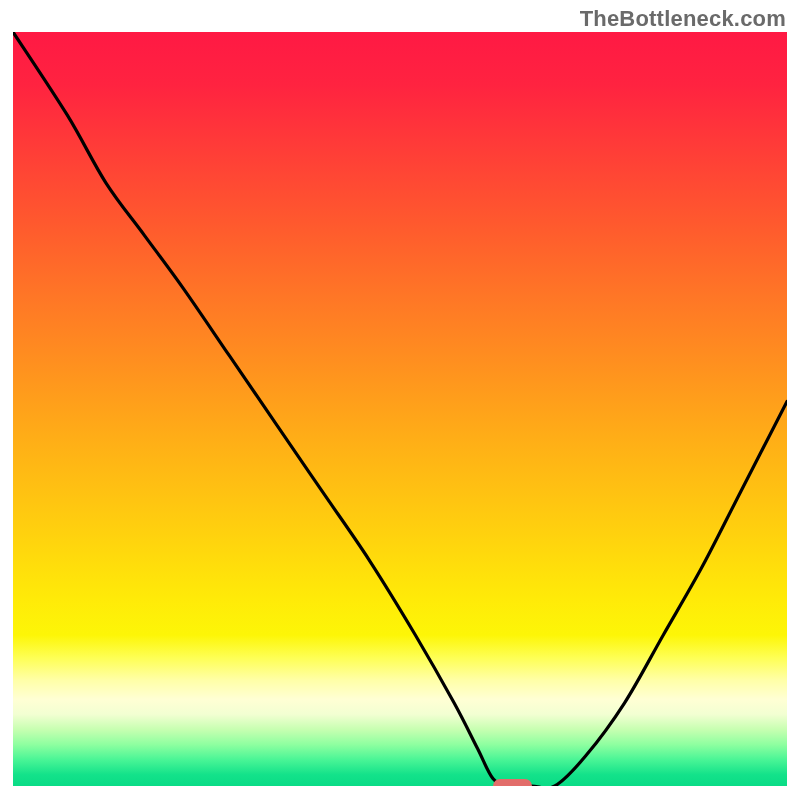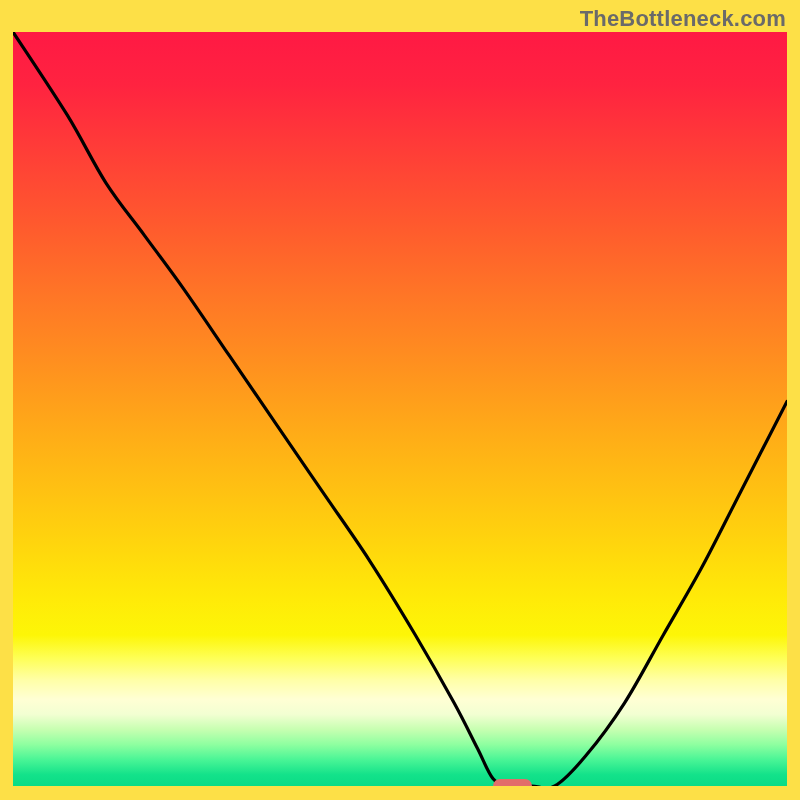--- a/index.html
+++ b/index.html
@@ -7,21 +7,21 @@
     padding: 0;
     width: 800px;
     height: 800px;
     background: #000;
     overflow: hidden;
   }
   .frame {
     position: relative;
     width: 800px;
     height: 800px;
-    background: #fde047;
+    background: #ffffff;
   }
   .watermark {
     position: absolute;
     top: 6px;
     right: 14px;
     font-family: Arial, Helvetica, sans-serif;
     font-size: 22px;
     font-weight: 600;
     color: #6a6a6a;
     letter-spacing: 0.2px;

